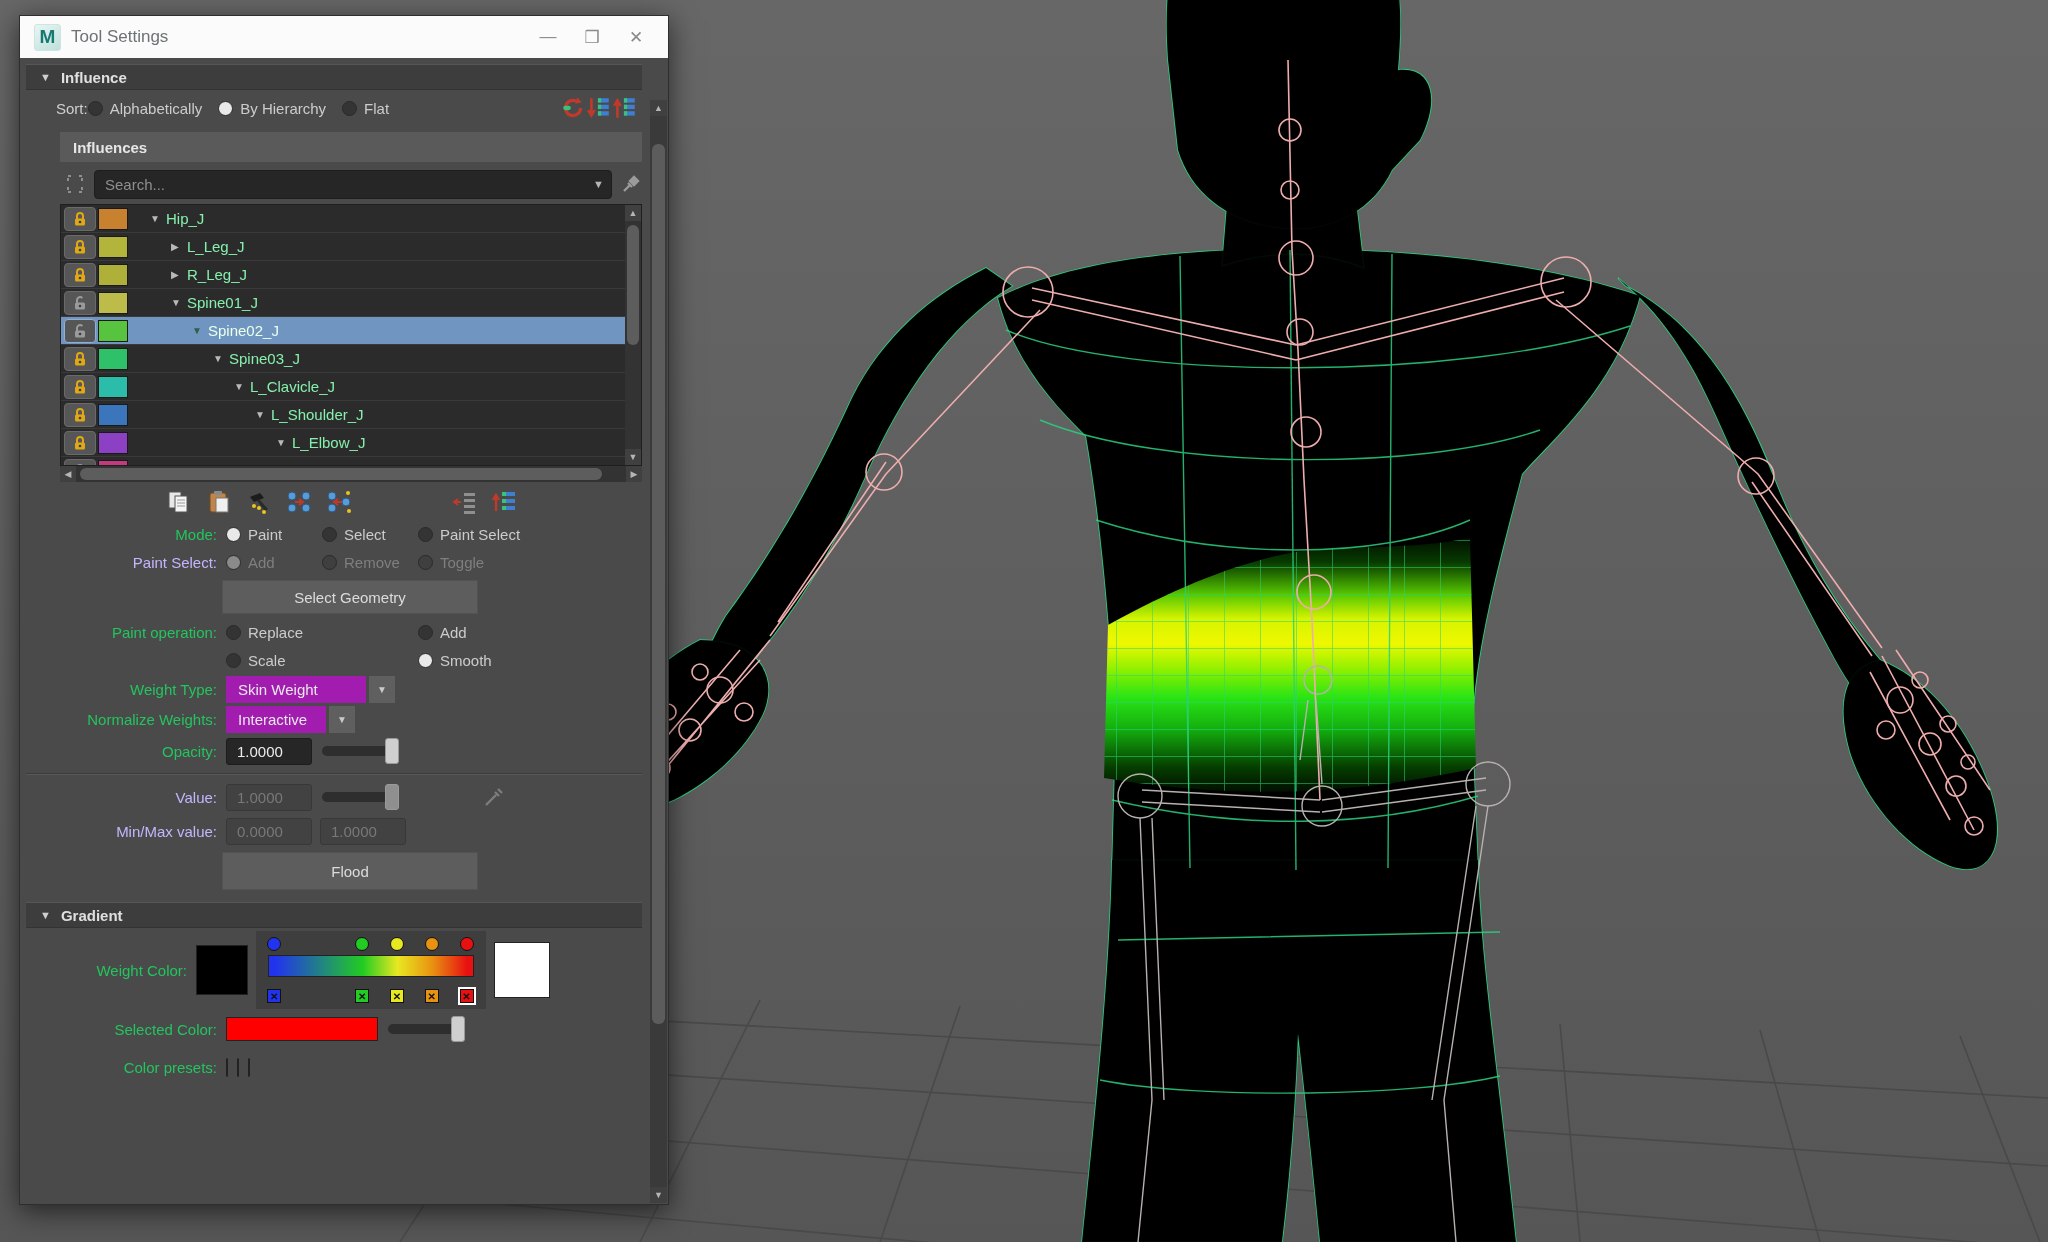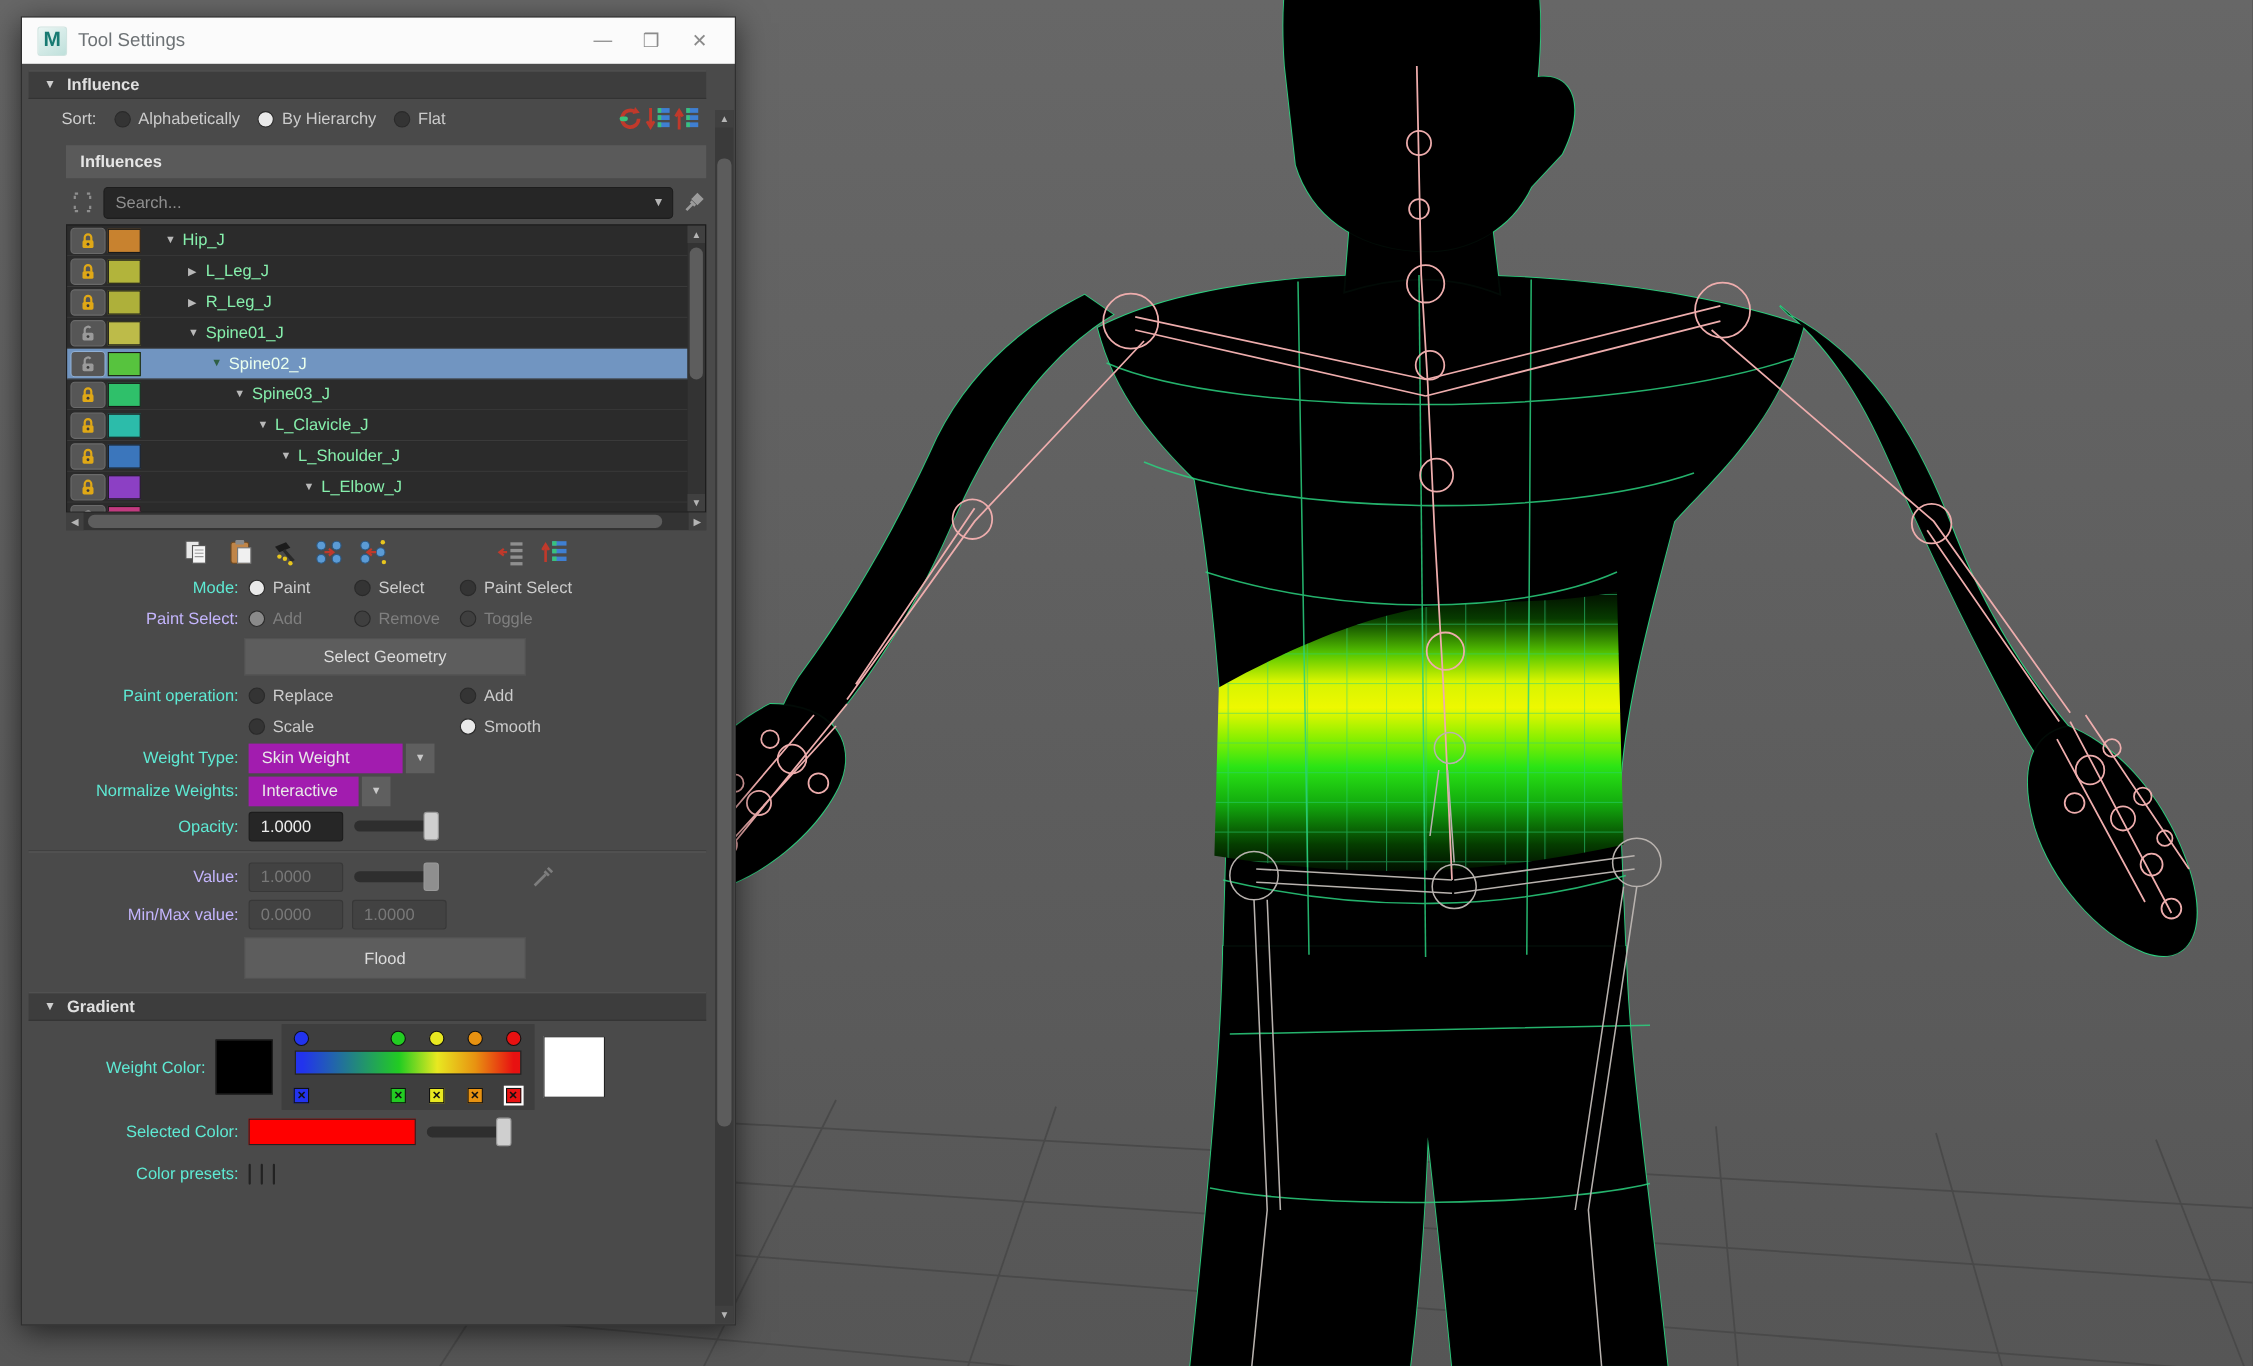--- a/index.html
+++ b/index.html
@@ -35,21 +35,21 @@
 
   .panelbody { flex:1; position:relative; padding:6px 26px 0 6px; display:flex;
     flex-direction:column; overflow:hidden; }
 
   .sechdr { height:26px; background:#3d3d3d; display:flex; align-items:center; flex:none;
     border-top:1px solid #565656; border-bottom:1px solid #333; }
   .sechdr .tri { color:#cfcfcf; font-size:11px; margin:0 10px 0 14px; }
   .sechdr .sectitle { font-weight:bold; color:#e0e0e0; }
 
   .row { display:flex; align-items:center; height:30px; flex:none; }
-  .lbl { width:200px; text-align:right; padding-right:9px; color:#5eead4; flex:none; }
+  .lbl { width:200px; text-align:right; padding-right:9px; color:#22c55e; flex:none; }
   .lbl.dis, .dis .lbl { color:#c4b5fd; }
 
   .radio { width:15px; height:15px; border-radius:50%; background:#343434;
     border:1px solid #2a2a2a; margin-right:7px; flex:none; position:relative; }
   .radio.on { background:#e9e9e9; }
   .opt { display:flex; align-items:center; color:#cccccc; }
   .opt.dim { color:#7f7f7f; } .opt.dim .radio{ background:#3f3f3f; }
   .opt.dim .radio.on{ background:#8a8a8a; }
 
   
@@ -312,21 +312,21 @@
 
 
     <div class="panelbody">
 
       <div class="sechdr">
         <span class="tri">▼</span>
         <span class="sectitle">Influence</span>
       </div>
 
       <div class="row" style="height:36px;">
-        <span style="margin-left:30px; margin-right:16px;">Sort:</span>
+        <span style="margin-left:30px; margin-right:0;">Sort:</span>
         <span class="opt" style="margin-right:16px;">
           <span class="radio"></span>
           <span>Alphabetically</span>
           </span>
         <span class="opt" style="margin-right:16px;">
           <span class="radio on"></span>
           <span>By Hierarchy</span>
           </span>
         <span class="opt">
           <span class="radio"></span>

